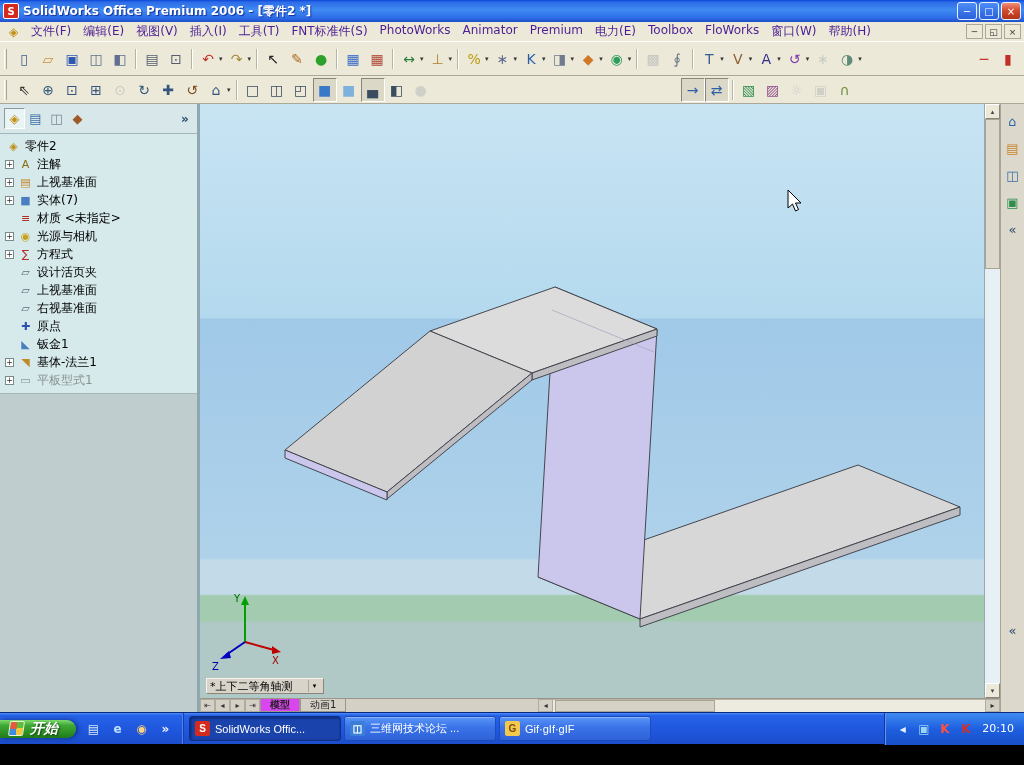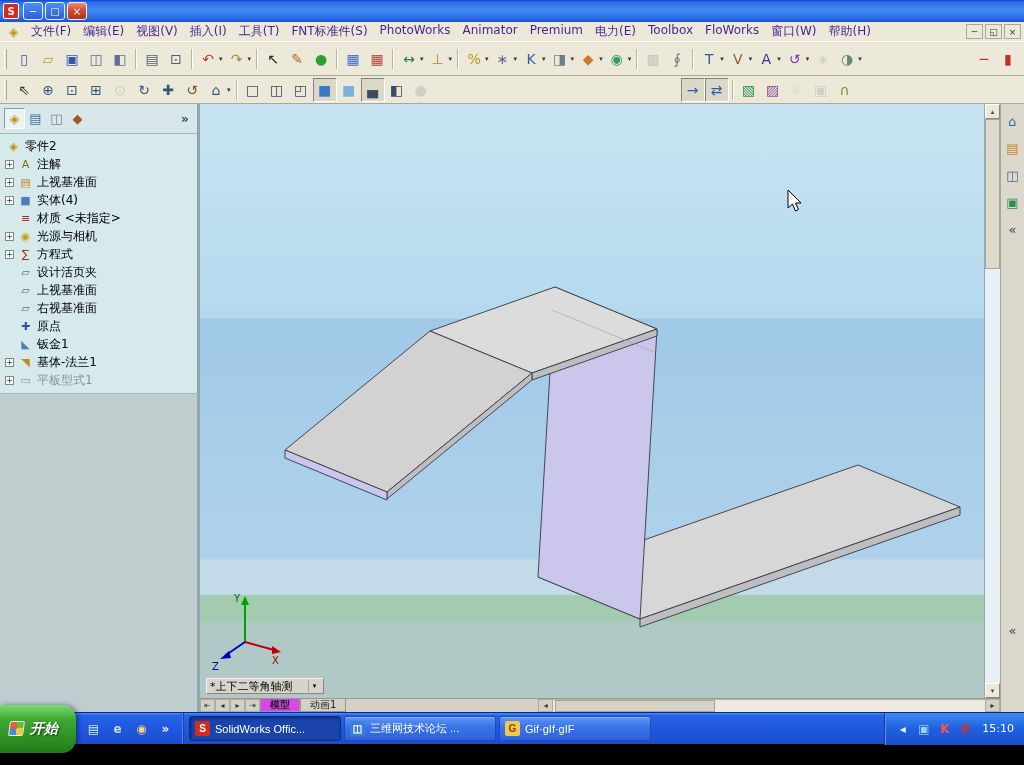--- a/index.html
+++ b/index.html
@@ -89,40 +89,41 @@
   .statusbar{height:21px;background:#ECE9D8;border-top:1px solid #fff;display:flex;align-items:center;font-size:11px;padding:1px 2px}
   .sb-seg{height:17px;border:1px solid;border-color:#9a968a #fff #fff #9a968a;margin:0 2px;display:flex;align-items:center;padding:0 5px}
   .sb-fill{flex:1}
   .sb-edit{width:132px;font-size:12px}
   .sb-help{width:28px;justify-content:center}
   .sb-help .q{width:13px;height:13px;border-radius:50%;background:#2FA048;color:#fff;font-size:10px;font-weight:bold;display:flex;align-items:center;justify-content:center}
   .sb-end{width:42px}
 
   
   .taskbar{height:32px;background:linear-gradient(180deg,#4E8CF8 0%,#2663E8 8%,#1E55DC 60%,#1C4ECB 100%);display:flex;align-items:center;border-top:1px solid #0A2A80}
-  .start{height:48px;padding:0 18px 0 9px;border-radius:0 14px 14px 0;background:linear-gradient(180deg,#7EDB6F 0%,#3FA834 30%,#2E8F24 70%,#1F7A18 100%);display:flex;align-items:center;gap:6px;color:#fff;font-weight:bold;font-size:14px;font-style:italic;text-shadow:1px 1px 2px #144010;box-shadow:2px 0 5px rgba(0,0,30,.45);border:none;cursor:default}
+  .start{height:18px;padding:0 18px 0 9px;border-radius:0 14px 14px 0;background:linear-gradient(180deg,#7EDB6F 0%,#3FA834 30%,#2E8F24 70%,#1F7A18 100%);display:flex;align-items:center;gap:6px;color:#fff;font-weight:bold;font-size:14px;font-style:italic;text-shadow:1px 1px 2px #144010;box-shadow:2px 0 5px rgba(0,0,30,.45);border:none;cursor:default}
   .flag{width:15px;height:15px;border-radius:2px;transform:skewX(-8deg);background:conic-gradient(#5EBE3C 0 25%,#F6C63C 0 50%,#3C8CE4 0 75%,#E45C3C 0);border:1px solid #E8F4E0}
   .ql{display:flex;align-items:center;gap:7px;padding:0 9px;height:100%;border-right:1px solid #1840A8;box-shadow:inset -1px 0 0 #4E80F0}
   .ql-icon{width:17px;height:17px;font-size:12px;color:#E8F4FF;display:flex;align-items:center;justify-content:center;font-weight:bold}
   .tasks{display:flex;gap:3px;padding:0 5px;flex:1;overflow:hidden}
   .task{width:152px;height:25px;border-radius:3px;background:linear-gradient(180deg,#5A95F8,#3A73E8 45%,#2E62D8);border:1px solid #1E4BB8;display:flex;align-items:center;gap:5px;padding:0 5px;color:#fff;font-size:11px;white-space:nowrap;overflow:hidden;box-shadow:inset 0 1px 0 #8AB4FA;cursor:default}
   .task.active{background:#1A43AC;box-shadow:inset 1px 1px 3px #0A2470;border-color:#0E307E}
   .task .ticon{width:15px;height:15px;border-radius:2px;flex:none;display:flex;align-items:center;justify-content:center;font-size:10px;font-weight:bold}
   .task .tlabel{overflow:hidden;text-overflow:ellipsis}
   .tray{margin-left:auto;height:32px;display:flex;align-items:center;gap:6px;padding:0 10px;background:linear-gradient(180deg,#3E8CF0 0%,#1E5FE0 50%,#1850C8 100%);border-left:1px solid #1238A0;box-shadow:inset 1px 0 0 #5E94F4}
   .tray-ico{font-size:12px;font-weight:bold;display:flex;align-items:center;justify-content:center;width:15px;height:15px}
   .tray-time{font-size:11px;color:#fff;margin-left:3px}
 </style>
 </head>
 <body>
 
 <div class="window">
 
   <div class="titlebar">
     <span class="app-icon">S</span>
+    <span class="title-text">SolidWorks Office Premium 2006 - [零件2 *]</span>
     <span class="tb-btns" id="title-btns">
         <span class="tbtn">─</span>
         <span class="tbtn">□</span>
         <span class="tbtn close">×</span>
       </span>
   </div>
 
   <div class="menubar">
     <span class="doc-icon">◈</span>
     <span id="menu-items" style="display:flex">
@@ -380,21 +381,21 @@
             <span class="t-label">注解</span>
           </div>
           <div class="tree-row">
             <span class="plus">+</span>
             <span class="t-icon" style="color:#C8862A">▤</span>
             <span class="t-label">上视基准面</span>
           </div>
           <div class="tree-row">
             <span class="plus">+</span>
             <span class="t-icon" style="color:#4A7EC0">■</span>
-            <span class="t-label">实体(4)</span>
+            <span class="t-label">实体(7)</span>
           </div>
           <div class="tree-row">
             <span class="plus blank"></span>
             <span class="t-icon" style="color:#B03028">≡</span>
             <span class="t-label">材质 &lt;未指定&gt;</span>
           </div>
           <div class="tree-row">
             <span class="plus">+</span>
             <span class="t-icon" style="color:#C8A018">◉</span>
             <span class="t-label">光源与相机</span>
@@ -546,17 +547,17 @@
           <span class="tlabel">Gif·gIf·gIF</span>
         </button>
       </span>
     <span class="tray">
       <span id="tray-icons" style="display:flex;gap:6px;align-items:center">
           <span class="tray-ico" style="color:#E8F0FF">◂</span>
           <span class="tray-ico" style="color:#9AD4F4">▣</span>
           <span class="tray-ico" style="color:#FF5040">K</span>
           <span class="tray-ico" style="color:#D03028">K</span>
         </span>
-      <span class="tray-time">15:10</span>
+      <span class="tray-time">20:10</span>
     </span>
   </div>
 
 </div>
 
 </body></html>

